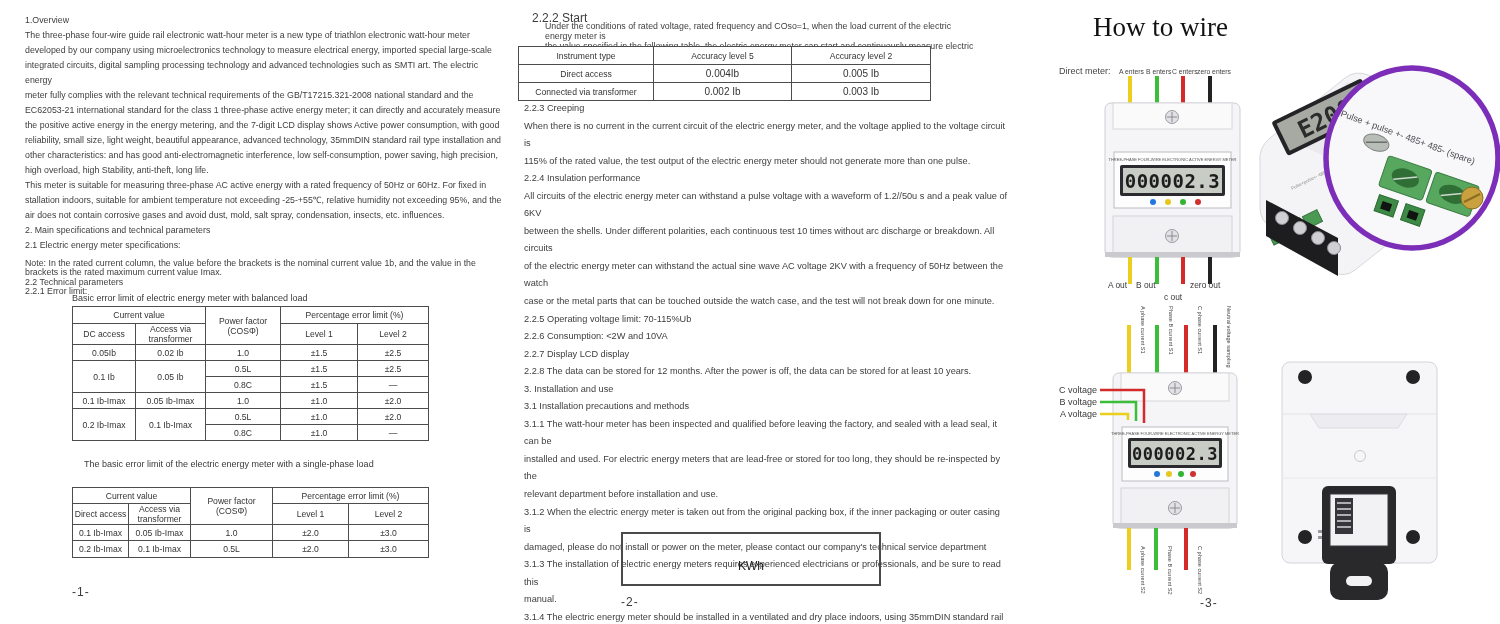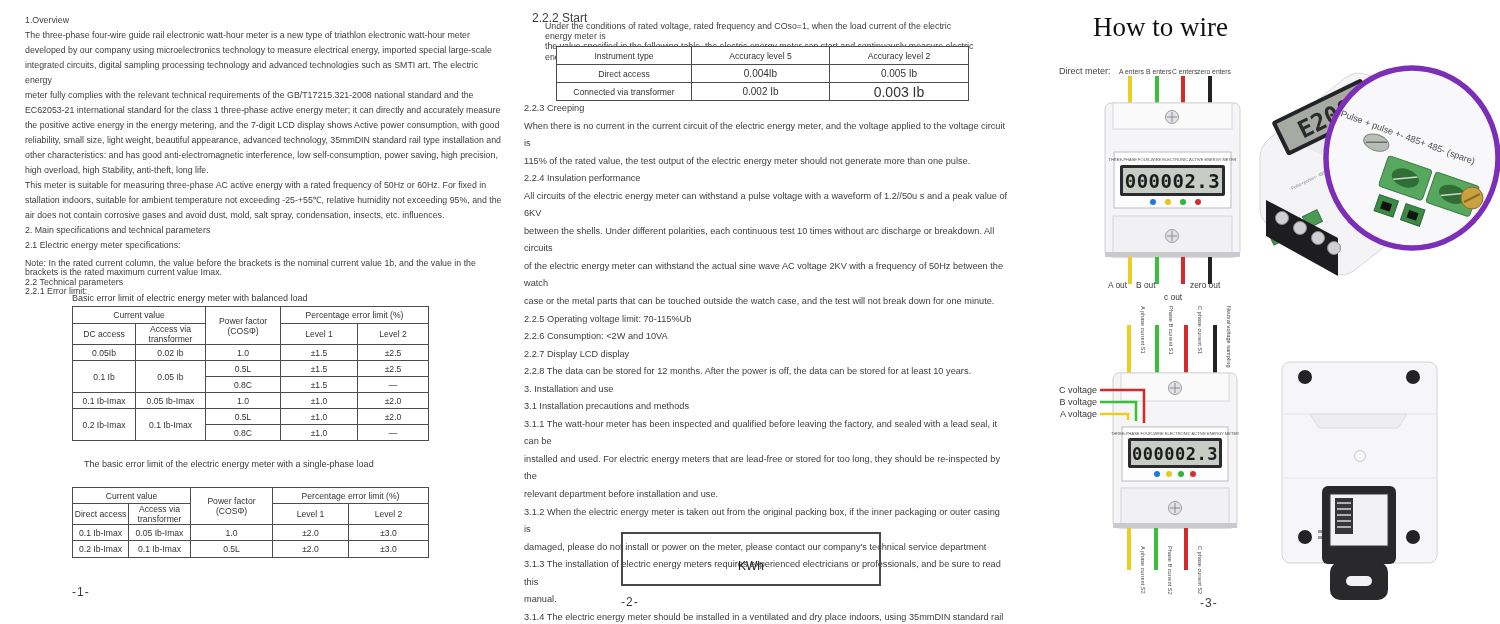--- a/index.html
+++ b/index.html
@@ -165,41 +165,41 @@
     </table>
 
   <div class="abs ctr pgnum" style="left:72px;top:585px;width:356px">-1-</div>
 </div>
 
 <div>
   <div class="abs" style="left:532px;top:11px;font-size:12px">2.2.2 Start</div>
   <div class="abs pl" style="left:545px;top:21px;width:430px;font-size:8.8px;line-height:10.2px">Under the conditions of rated voltage, rated frequency and COso=1, when the load current of the electric energy meter is
 the value specified in the following table, the electric energy meter can start and continuously measure electric energy.</div>
 
-  <table class="t" style="left:556px;top:46px;width:412px">
+  <table class="t" style="left:518px;top:46px;width:412px">
     <colgroup>
         <col style="width:135px">
         <col style="width:138px">
         <col style="width:139px">
       </colgroup>
     <tbody>
         <tr style="height:18px">
       <td>Instrument type</td>
       <td>Accuracy level 5</td>
       <td>Accuracy level 2</td>
     </tr>
     <tr style="height:18px">
       <td>Direct access</td>
       <td style="font-size:10px">0.004Ib</td>
       <td style="font-size:10px">0.005 Ib</td>
     </tr>
     <tr style="height:18px">
       <td>Connected via transformer</td>
       <td style="font-size:10px">0.002 Ib</td>
-      <td style="font-size:14px">0.003 Ib</td>
+      <td style="font-size:10px">0.003 Ib</td>
     </tr>
   </tbody>
     </table>
 
   <div class="abs pl" style="left:524px;top:100px;width:484px;font-size:9.2px;line-height:17.55px">2.2.3 Creeping
 When there is no current in the current circuit of the electric energy meter, and the voltage applied to the voltage circuit is
 115% of the rated value, the test output of the electric energy meter should not generate more than one pulse.
 2.2.4 Insulation performance
 All circuits of the electric energy meter can withstand a pulse voltage with a waveform of 1.2//50u s and a peak value of 6KV
 between the shells. Under different polarities, each continuous test 10 times without arc discharge or breakdown. All circuits

